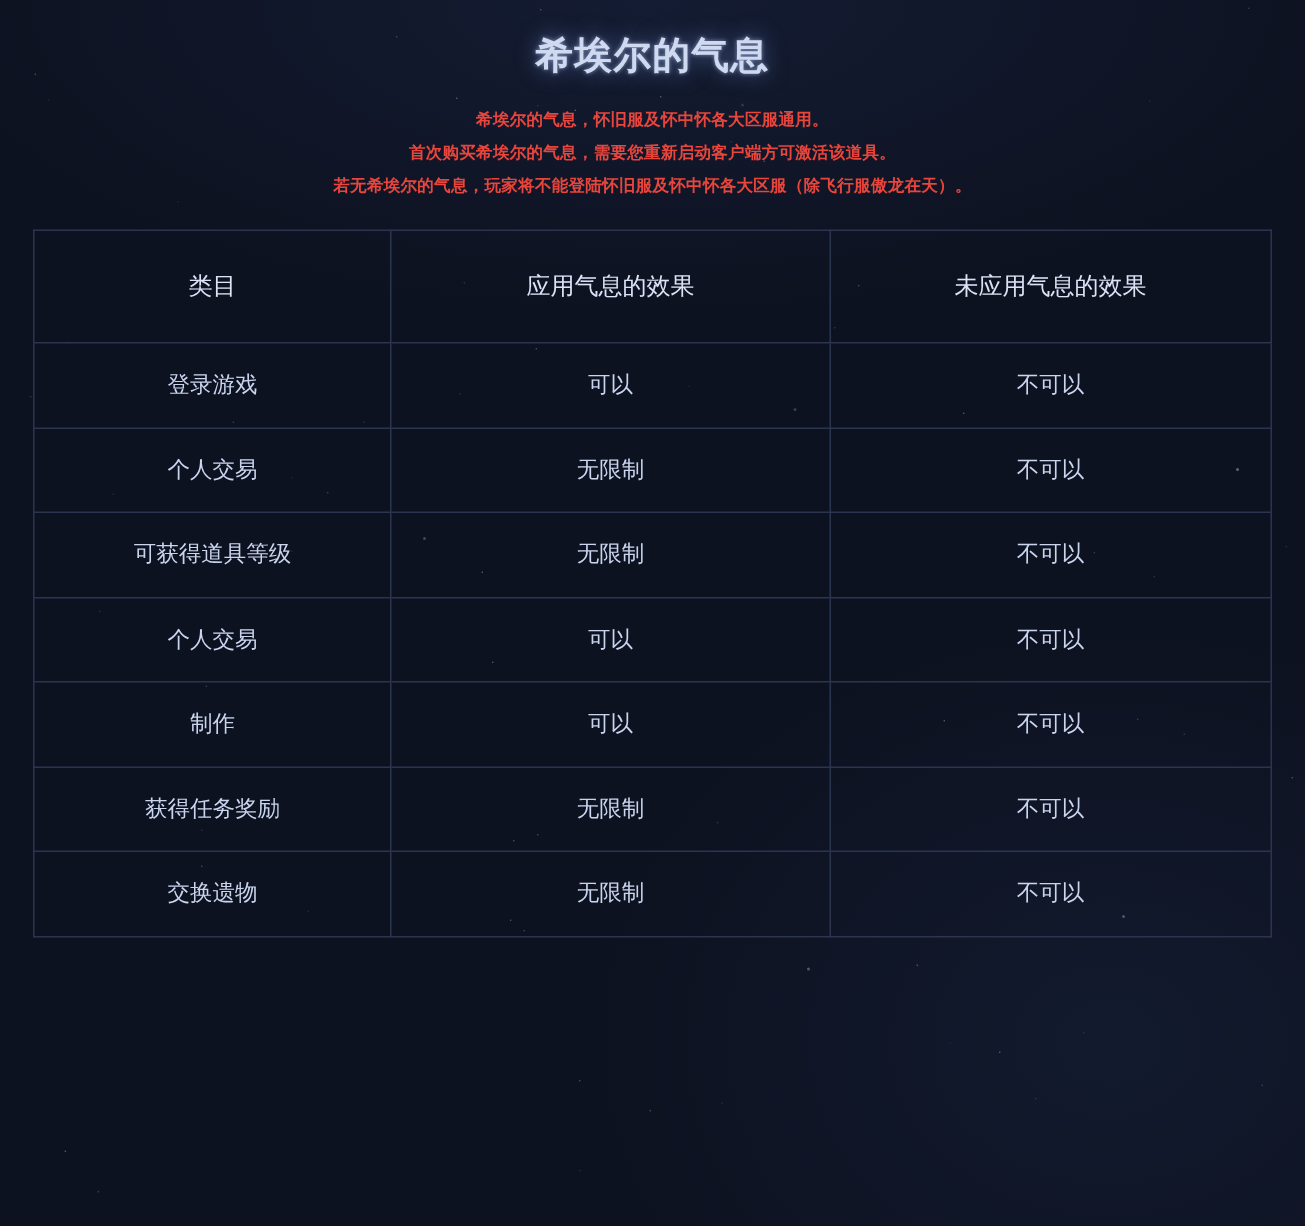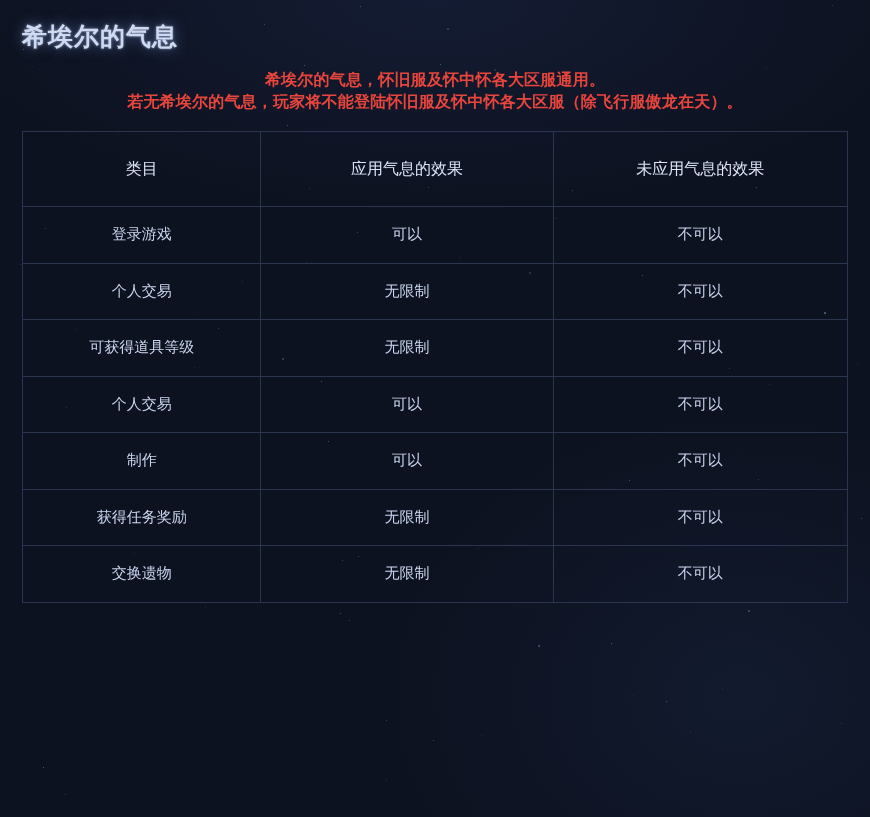--- a/index.html
+++ b/index.html
@@ -29,34 +29,35 @@
     opacity: .35;
   }
   .page {
     position: relative;
     width: 870px;
     height: 817px;
     box-sizing: border-box;
     padding: 14px 22px 0 22px;
   }
   .title {
+    text-align: center;
     color: #cfd9ef;
     font-size: 25px;
     font-weight: bold;
     letter-spacing: 1px;
     margin: 6px 0 16px 0;
     text-shadow: 0 0 14px rgba(130,160,230,.55), 0 0 3px rgba(200,215,255,.6);
   }
   .notes {
     text-align: center;
     margin-bottom: 18px;
   }
   .note {
     color: #e8453c;
-    font-size: 16px;
+    font-size: 11px;
     line-height: 22px;
     font-weight: bold;
     letter-spacing: .2px;
   }
   table.info {
     width: 826px;
     margin: 0 auto;
     border-collapse: collapse;
     table-layout: fixed;
     border: 1px solid #2b3550;
@@ -153,20 +154,21 @@
     <div class="star" style="width: 1px; height: 1px; left: 509px; top: 107px; opacity: 0.47;"></div>
     <div class="star" style="width: 2px; height: 2px; left: 529px; top: 272px; opacity: 0.3;"></div>
   </div>
 
 <div class="page">
 
   <h1 class="title">希埃尔的气息</h1>
 
   <div class="notes">
     <div class="note">希埃尔的气息，怀旧服及怀中怀各大区服通用。</div>
+    <div class="note">首次购买希埃尔的气息，需要您重新启动客户端方可激活该道具。</div>
     <div class="note">若无希埃尔的气息，玩家将不能登陆怀旧服及怀中怀各大区服（除飞行服傲龙在天）。</div>
   </div>
 
   <table class="info">
     <colgroup>
       <col class="c1">
         <col class="c2">
         <col class="c3">
     </colgroup>
     <tbody>

